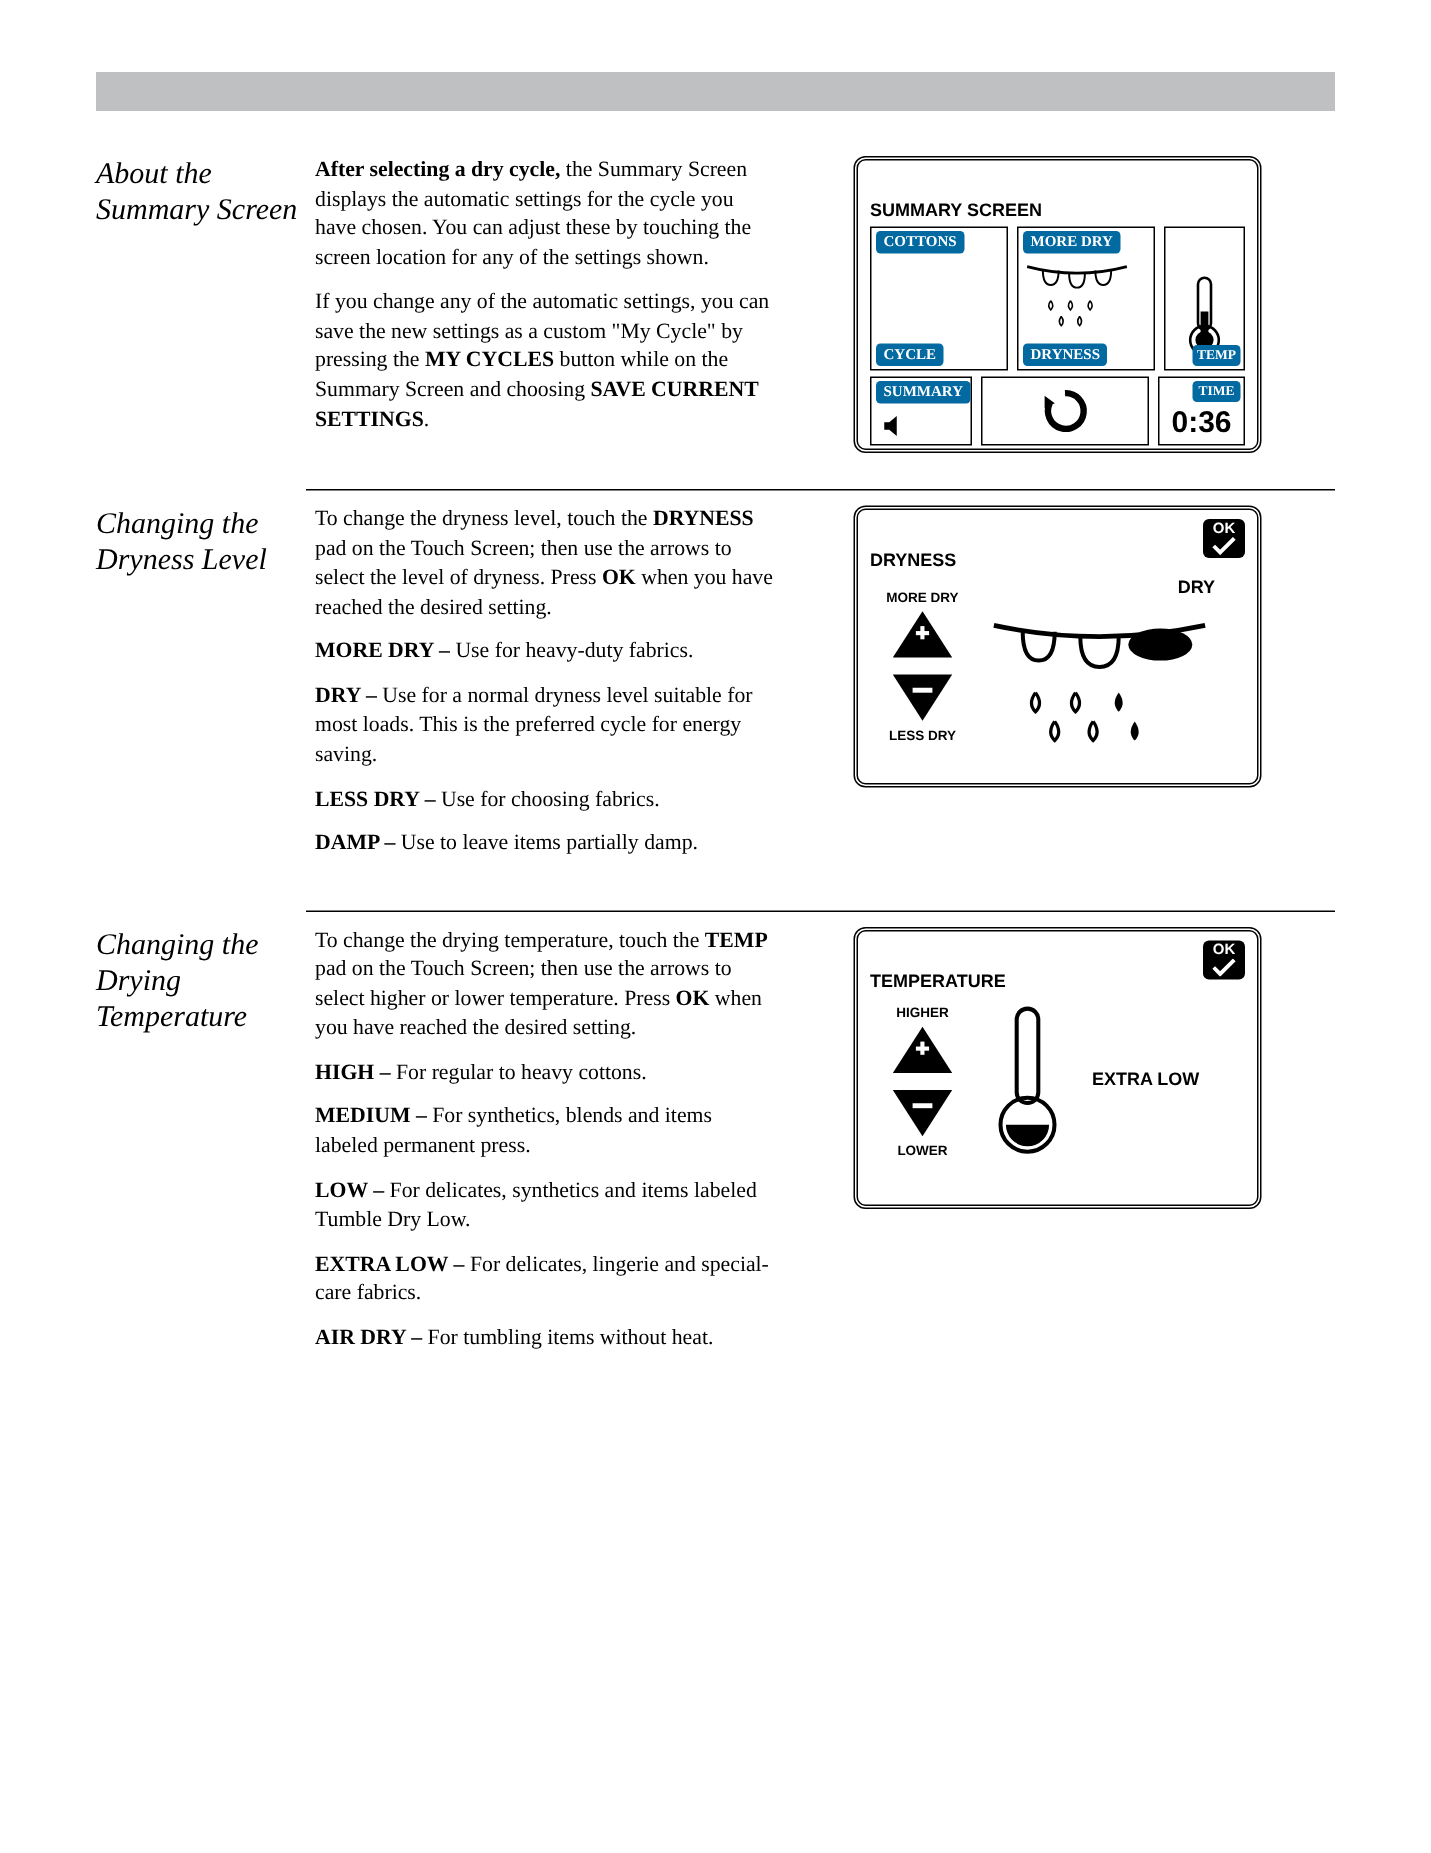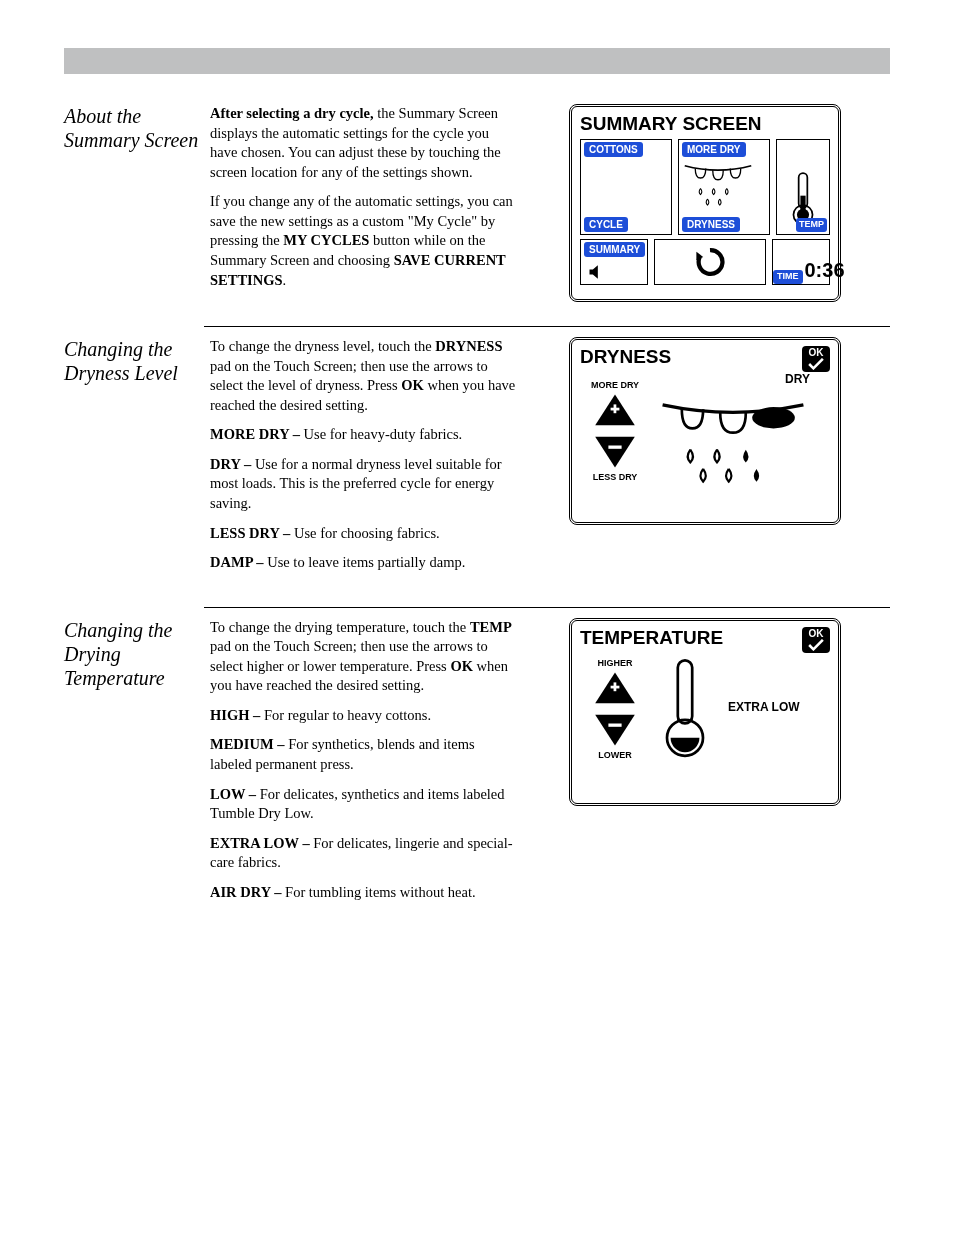--- a/index.html
+++ b/index.html
@@ -63,33 +63,35 @@
   .panel {
     border: 3px double #000;
     border-radius: 8px;
     width: 250px;
     background: #fff;
     padding: 6px 8px 8px 8px;
     font-family: Arial, Helvetica, sans-serif;
   }
   .panel-title {
     font-weight: bold;
-    font-size: 19px;
+    font-size: 12px;
     margin-bottom: 4px;
+    margin-top: 20px;
   }
   .pill {
-    background:#1d4ed8;
+    background:#0369a1;
     color:#fff;
     font-size:10px;
     font-weight:bold;
     padding:1px 5px;
     border-radius:3px;
     display:inline-block;
     text-align:right;
     line-height:1.3;
+    font-family:Liberation Serif, serif;
   }
   .summary-row1 {
     display:flex;
     gap:6px;
   }
   .summary-col {
     flex:1;
     border:1px solid #000;
     padding:2px 3px 3px 3px;
     position:relative;
@@ -121,21 +123,21 @@
     position:relative;
     display:flex;
     align-items:center;
     justify-content:center;
   }
   .time-box {
     width:56px;
     border:1px solid #000;
     position:relative;
     display:flex;
-    flex-direction:row;
+    flex-direction:column;
   }
   .time-val {
     font-weight:bold;
     font-size:20px;
     text-align:center;
     flex:1;
     display:flex;
     align-items:flex-end;
     justify-content:center;
     padding-bottom:2px;

